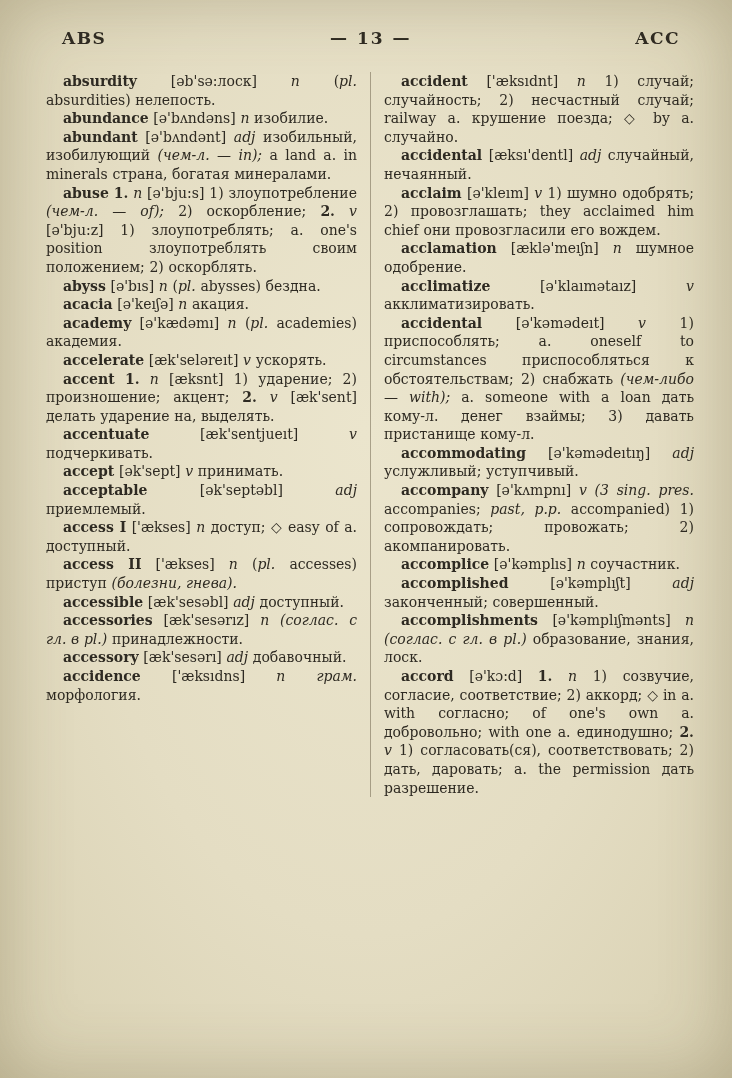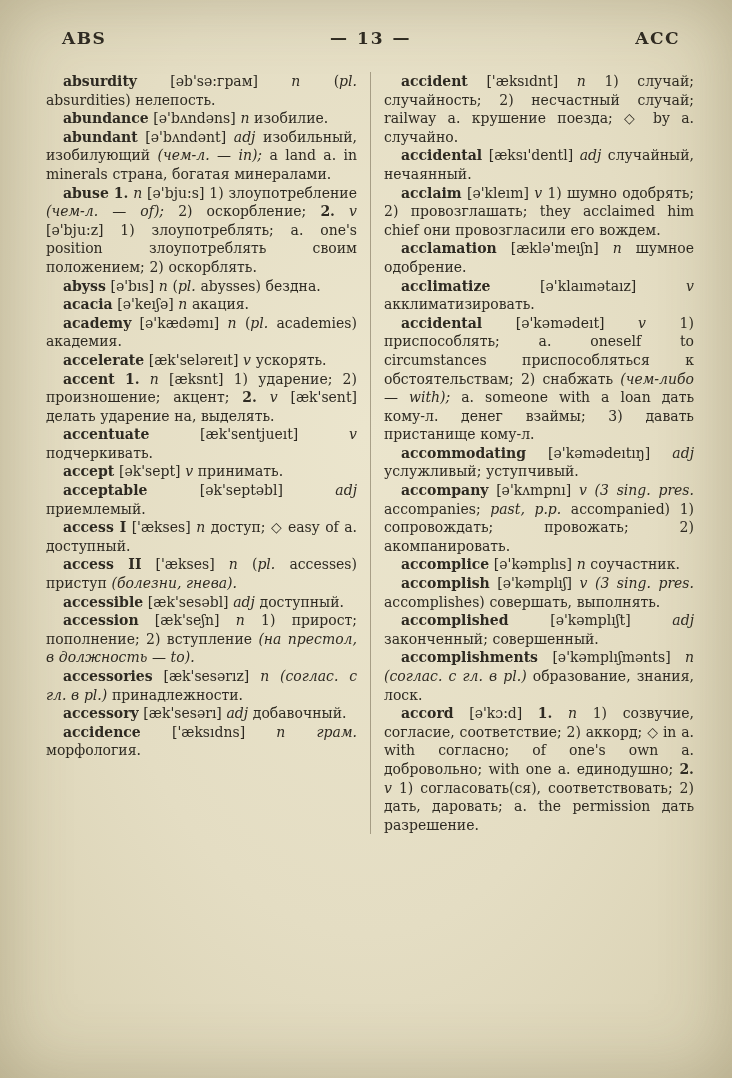--- a/index.html
+++ b/index.html
@@ -60,49 +60,47 @@
 <body>
 
 <div class="page">
   <div class="page-header">
     <span class="keyword-left">ABS</span>
     <span class="page-number">— 13 —</span>
     <span class="keyword-right">ACC</span>
   </div>
   <div class="text-columns">
     <div class="col col-left">
-        <p class="entry"><span class="seg-b">absurdity</span><span> [əb'sə:грам] </span><span class="seg-i">n</span><span> (</span><span class="seg-i">pl.</span><span> absurdities) нелепость.</span></p>
+        <p class="entry"><span class="seg-b">absurdity</span><span> [əb'sə:лоск] </span><span class="seg-i">n</span><span> (</span><span class="seg-i">pl.</span><span> absurdities) нелепость.</span></p>
         <p class="entry"><span class="seg-b">abundance</span><span> [ə'bʌndəns] </span><span class="seg-i">n</span><span> изобилие.</span></p>
         <p class="entry"><span class="seg-b">abundant</span><span> [ə'bʌndənt] </span><span class="seg-i">adj</span><span> изобильный, изобилующий </span><span class="seg-i">(чем-л. — in);</span><span> a land a. in minerals страна, богатая минералами.</span></p>
         <p class="entry"><span class="seg-b">abuse</span><span> </span><span class="seg-b">1.</span><span> </span><span class="seg-i">n</span><span> [ə'bju:s] 1) злоупотребление </span><span class="seg-i">(чем-л. — of);</span><span> 2) оскорбление; </span><span class="seg-b">2.</span><span> </span><span class="seg-i">v</span><span> [ə'bju:z] 1) злоупотреблять; a. one's position злоупотреблять своим положением; 2) оскорблять.</span></p>
         <p class="entry"><span class="seg-b">abyss</span><span> [ə'bıs] </span><span class="seg-i">n</span><span> (</span><span class="seg-i">pl.</span><span> abysses) бездна.</span></p>
         <p class="entry"><span class="seg-b">acacia</span><span> [ə'keıʃə] </span><span class="seg-i">n</span><span> акация.</span></p>
         <p class="entry"><span class="seg-b">academy</span><span> [ə'kædəmı] </span><span class="seg-i">n</span><span> (</span><span class="seg-i">pl.</span><span> academies) академия.</span></p>
         <p class="entry"><span class="seg-b">accelerate</span><span> [æk'seləreıt] </span><span class="seg-i">v</span><span> ускорять.</span></p>
         <p class="entry"><span class="seg-b">accent</span><span> </span><span class="seg-b">1.</span><span> </span><span class="seg-i">n</span><span> [æksnt] 1) ударение; 2) произношение; акцент; </span><span class="seg-b">2.</span><span> </span><span class="seg-i">v</span><span> [æk'sent] делать ударение на, выделять.</span></p>
         <p class="entry"><span class="seg-b">accentuate</span><span> [æk'sentjueıt] </span><span class="seg-i">v</span><span> подчеркивать.</span></p>
         <p class="entry"><span class="seg-b">accept</span><span> [ək'sept] </span><span class="seg-i">v</span><span> принимать.</span></p>
         <p class="entry"><span class="seg-b">acceptable</span><span> [ək'septəbl] </span><span class="seg-i">adj</span><span> приемлемый.</span></p>
         <p class="entry"><span class="seg-b">access I</span><span> ['ækses] </span><span class="seg-i">n</span><span> доступ; ◇ easy of a. доступный.</span></p>
         <p class="entry"><span class="seg-b">access II</span><span> ['ækses] </span><span class="seg-i">n</span><span> (</span><span class="seg-i">pl.</span><span> accesses) приступ </span><span class="seg-i">(болезни, гнева).</span></p>
         <p class="entry"><span class="seg-b">accessible</span><span> [æk'sesəbl] </span><span class="seg-i">adj</span><span> доступный.</span></p>
-        <p class="entry"><span class="seg-b">accession</span><span> [æk'seʃn] </span><span class="seg-i">n</span><span> 1) прирост; пополнение; 2) вступление </span><span class="seg-i">(на престол, в должность — to).</span></p>
         <p class="entry"><span class="seg-b">accessories</span><span> [æk'sesərız] </span><span class="seg-i">n</span><span> </span><span class="seg-i">(соглас. с гл. в pl.)</span><span> принадлежности.</span></p>
         <p class="entry"><span class="seg-b">accessory</span><span> [æk'sesərı] </span><span class="seg-i">adj</span><span> добавочный.</span></p>
         <p class="entry"><span class="seg-b">accidence</span><span> ['æksıdns] </span><span class="seg-i">n</span><span> </span><span class="seg-i">грам.</span><span> морфология.</span></p>
       </div>
     <div class="col col-right">
         <p class="entry"><span class="seg-b">accident</span><span> ['æksıdnt] </span><span class="seg-i">n</span><span> 1) случай; случайность; 2) несчастный случай; railway a. крушение поезда; ◇ by a. случайно.</span></p>
         <p class="entry"><span class="seg-b">accidental</span><span> [æksı'dentl] </span><span class="seg-i">adj</span><span> случайный, нечаянный.</span></p>
         <p class="entry"><span class="seg-b">acclaim</span><span> [ə'kleım] </span><span class="seg-i">v</span><span> 1) шумно одобрять; 2) провозглашать; they acclaimed him chief они провозгласили его вождем.</span></p>
         <p class="entry"><span class="seg-b">acclamation</span><span> [æklə'meıʃn] </span><span class="seg-i">n</span><span> шумное одобрение.</span></p>
         <p class="entry"><span class="seg-b">acclimatize</span><span> [ə'klaımətaız] </span><span class="seg-i">v</span><span> акклиматизировать.</span></p>
         <p class="entry"><span class="seg-b">accidental</span><span> [ə'kəmədeıt] </span><span class="seg-i">v</span><span> 1) приспособлять; a. oneself to circumstances приспособляться к обстоятельствам; 2) снабжать </span><span class="seg-i">(чем-либо — with);</span><span> a. someone with a loan дать кому-л. денег взаймы; 3) давать пристанище кому-л.</span></p>
         <p class="entry"><span class="seg-b">accommodating</span><span> [ə'kəmədeıtıŋ] </span><span class="seg-i">adj</span><span> услужливый; уступчивый.</span></p>
         <p class="entry"><span class="seg-b">accompany</span><span> [ə'kʌmpnı] </span><span class="seg-i">v</span><span> </span><span class="seg-i">(3 sing. pres.</span><span> accompanies; </span><span class="seg-i">past, p.p.</span><span> accompanied) 1) сопровождать; провожать; 2) акомпанировать.</span></p>
         <p class="entry"><span class="seg-b">accomplice</span><span> [ə'kəmplıs] </span><span class="seg-i">n</span><span> соучастник.</span></p>
-        <p class="entry"><span class="seg-b">accomplish</span><span> [ə'kəmplıʃ] </span><span class="seg-i">v</span><span> </span><span class="seg-i">(3 sing. pres.</span><span> accomplishes) совершать, выполнять.</span></p>
         <p class="entry"><span class="seg-b">accomplished</span><span> [ə'kəmplıʃt] </span><span class="seg-i">adj</span><span> законченный; совершенный.</span></p>
         <p class="entry"><span class="seg-b">accomplishments</span><span> [ə'kəmplıʃmənts] </span><span class="seg-i">n</span><span> </span><span class="seg-i">(соглас. с гл. в pl.)</span><span> образование, знания, лоск.</span></p>
         <p class="entry"><span class="seg-b">accord</span><span> [ə'kɔ:d] </span><span class="seg-b">1.</span><span> </span><span class="seg-i">n</span><span> 1) созвучие, согласие, соответствие; 2) аккорд; ◇ in a. with согласно; of one's own a. добровольно; with one a. единодушно; </span><span class="seg-b">2.</span><span> </span><span class="seg-i">v</span><span> 1) согласовать(ся), соответствовать; 2) дать, даровать; a. the permission дать разрешение.</span></p>
       </div>
   </div>
 </div>
 
 </body></html>

